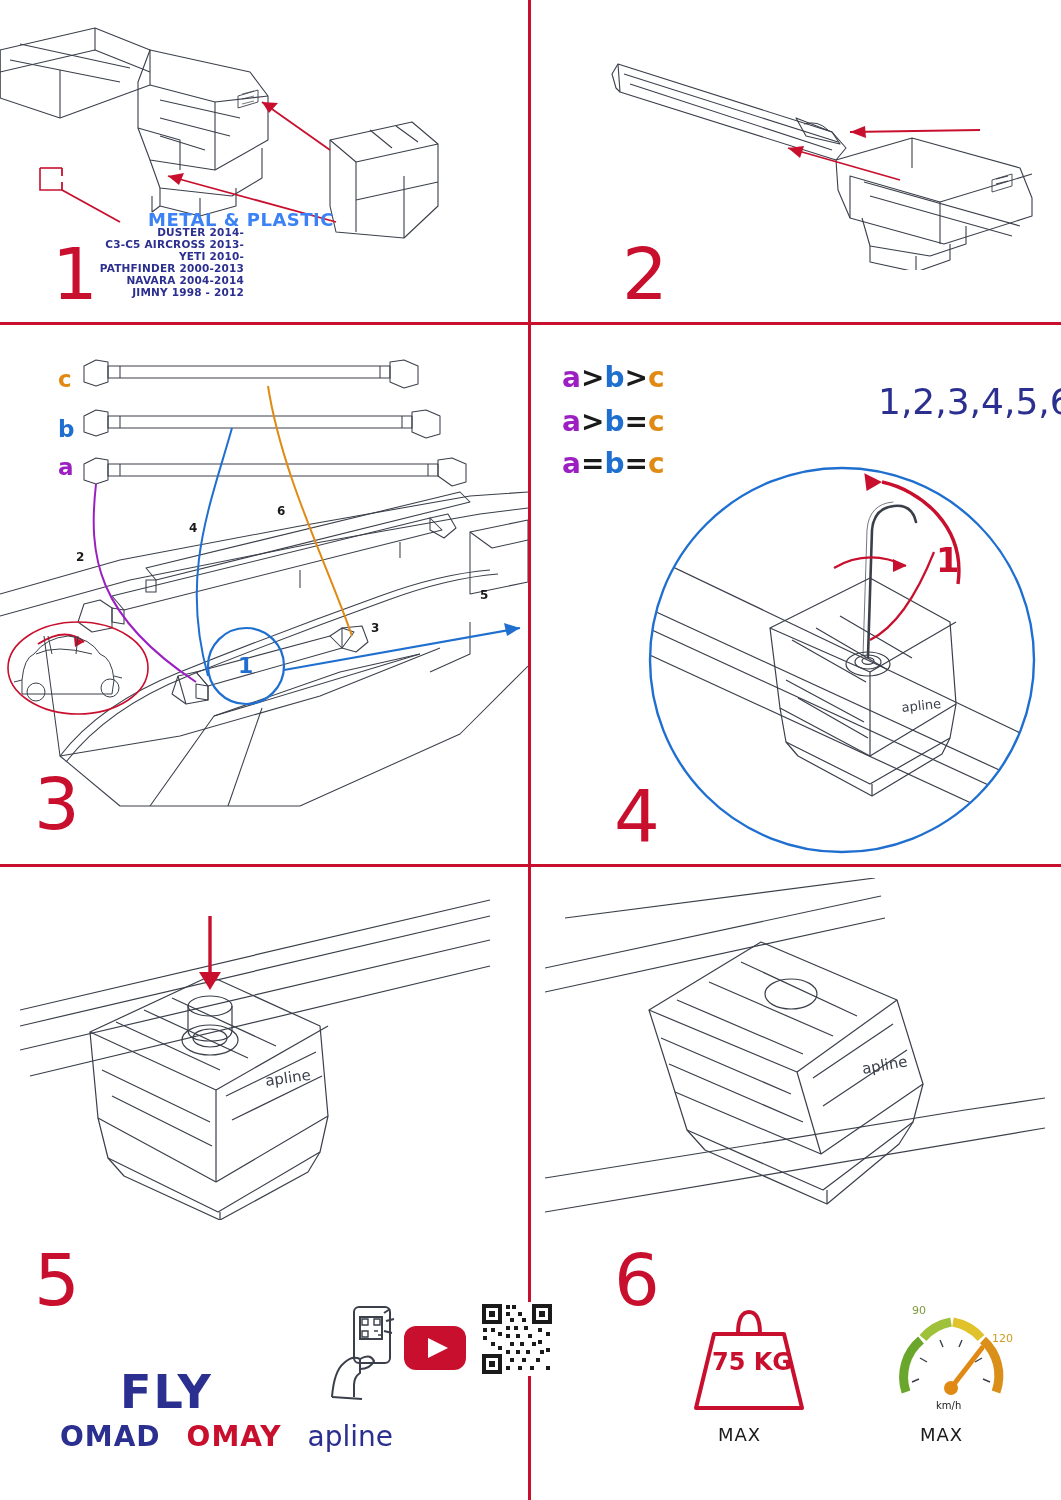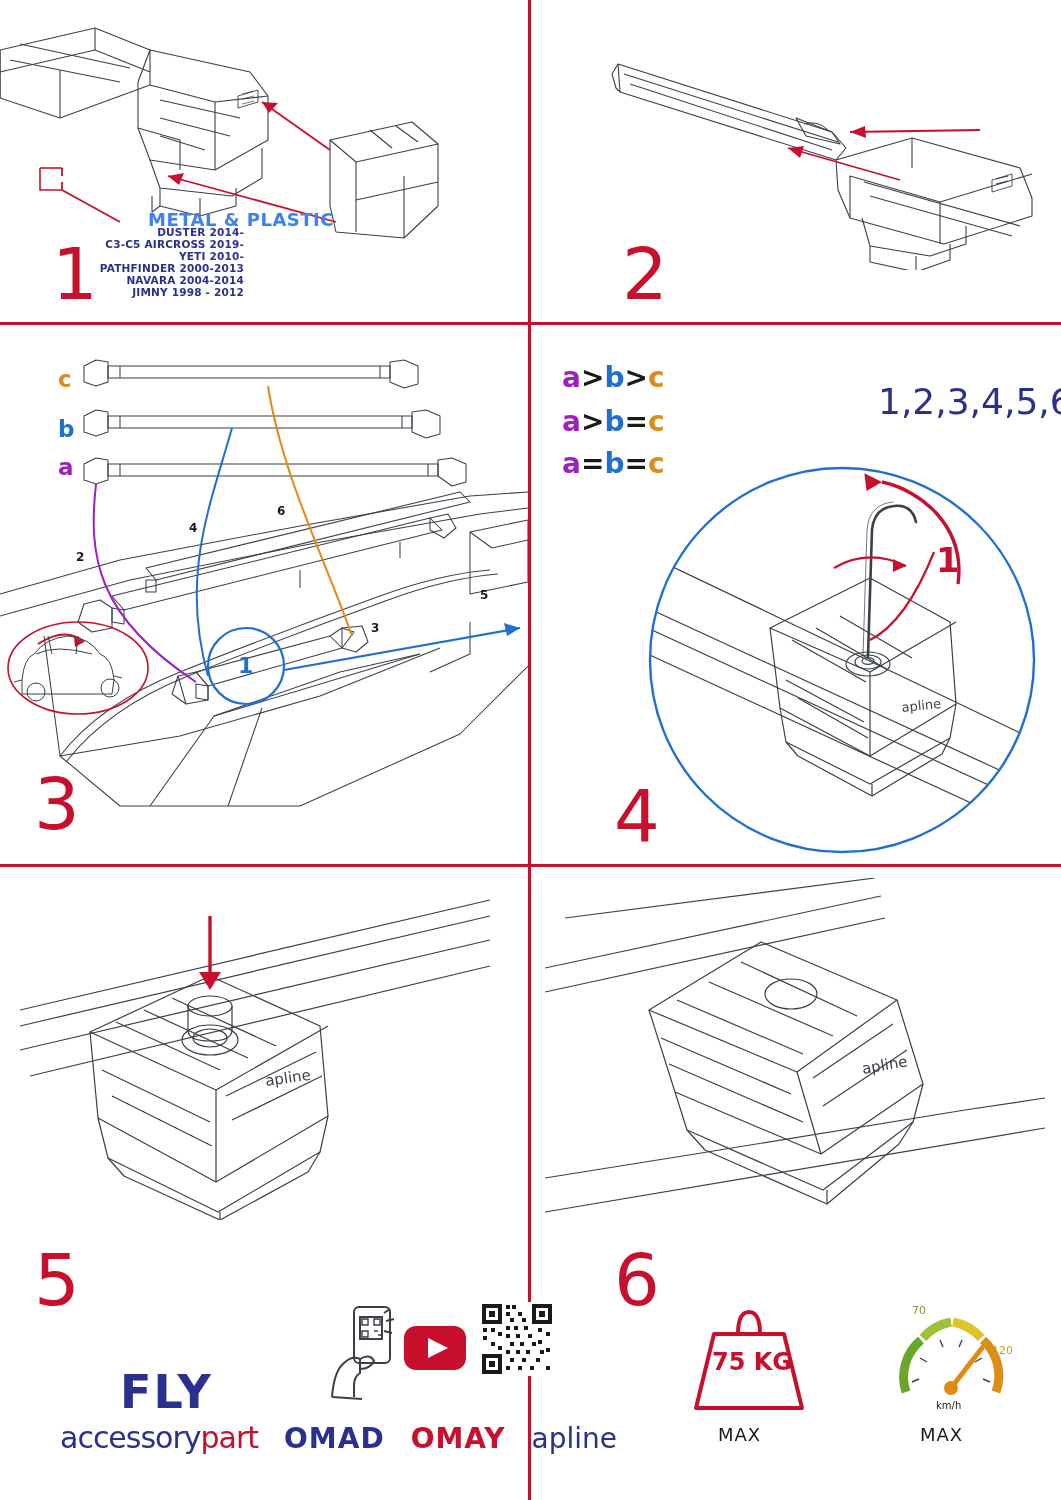--- a/index.html
+++ b/index.html
@@ -215,21 +215,21 @@
       <path d="M40 158 L40 180 L62 180" stroke-width="1.6"></path>
       <path d="M40 158 L62 158" stroke-width="1.6"></path>
       <path d="M62 158 L62 166 M62 180 L62 172"></path>
       <path d="M62 180 L120 212"></path>
     </g>
   </svg>
 
   <div class="metal-plastic" style="left:148px; top:209px;">METAL &amp; PLASTIC</div>
   <div class="carlist" style="left:0; top:226px; width:244px;">
     <div>DUSTER 2014-</div>
-    <div>C3-C5 AIRCROSS 2019-</div>
+    <div>C3-C5 AIRCROSS 2013-</div>
     <div>YETI 2010-</div>
     <div>PATHFINDER 2000-2013</div>
     <div>NAVARA 2004-2014</div>
     <div>JIMNY 1998 - 2012</div>
   </div>
   <div class="stepnum" style="left:52px; top:238px;">1</div>
 
   <svg class="art" style="left:600px; top:40px;" width="450" height="230" viewBox="0 0 450 230">
     <g fill="none" stroke="#3a3f4a" stroke-width="1.1" stroke-linejoin="round">
 
@@ -545,23 +545,20 @@
       <rect x="58" y="26" width="4" height="4"></rect>
         <rect x="66" y="30" width="4" height="4"></rect>
         <rect x="58" y="38" width="4" height="4"></rect>
       <rect x="66" y="46" width="4" height="4"></rect>
         <rect x="60" y="48" width="4" height="4"></rect>
         <rect x="66" y="64" width="4" height="4"></rect>
     </g>
   </svg>
 
   <div class="brandrow" style="left:60px; top:1420px;">
-    <div class="b-accessorypart">
-      <span class="dark">accessory</span><span class="red">part</span>
-    </div>
     <div class="b-omad">OMAD</div>
     <div class="b-omay">OMAY</div>
     <div class="b-apline">apline</div>
   </div>
 
   <div class="stepnum" style="left:614px; top:1244px;">6</div>
 
   <svg class="art" style="left:690px; top:1300px;" width="118" height="112" viewBox="0 0 118 112">
     <path d="M24 34 L94 34 L112 108 L6 108 Z" fill="none" stroke="#c8102e" stroke-width="4" stroke-linejoin="round"></path>
     <path d="M48 34 q0 -22 11 -22 q11 0 11 22" fill="none" stroke="#c8102e" stroke-width="4"></path>
@@ -577,18 +574,18 @@
       <path d="M93 44 A48 48 0 0 1 106 96" stroke="#d98f18"></path>
     </g>
     <g stroke="#3a3f4a" stroke-width="1.4" fill="none">
       <path d="M22 86 l7 -3 M30 62 l7 4 M50 44 l3 7 M72 44 l-3 7 M92 62 l-7 4 M100 86 l-7 -3"></path>
     </g>
     <g>
       <path d="M61 92 L92 52" stroke="#e08a14" stroke-width="5" stroke-linecap="round"></path>
       <circle cx="61" cy="92" r="7" fill="#e08a14"></circle>
     </g>
   </svg>
-  <div class="gauge-num" style="left:912px; top:1304px;">70</div>
-  <div class="gauge-num right" style="left:992px; top:1332px;margin-top:12px;">120</div>
+  <div class="gauge-num" style="left:912px; top:1304px;">90</div>
+  <div class="gauge-num right" style="left:992px; top:1332px;">120</div>
   <div class="kmh" style="left:930px; top:1400px;">km/h</div>
   <div class="max-label" style="left:920px; top:1424px;">MAX</div>
 
 </div>
 
 </body></html>

